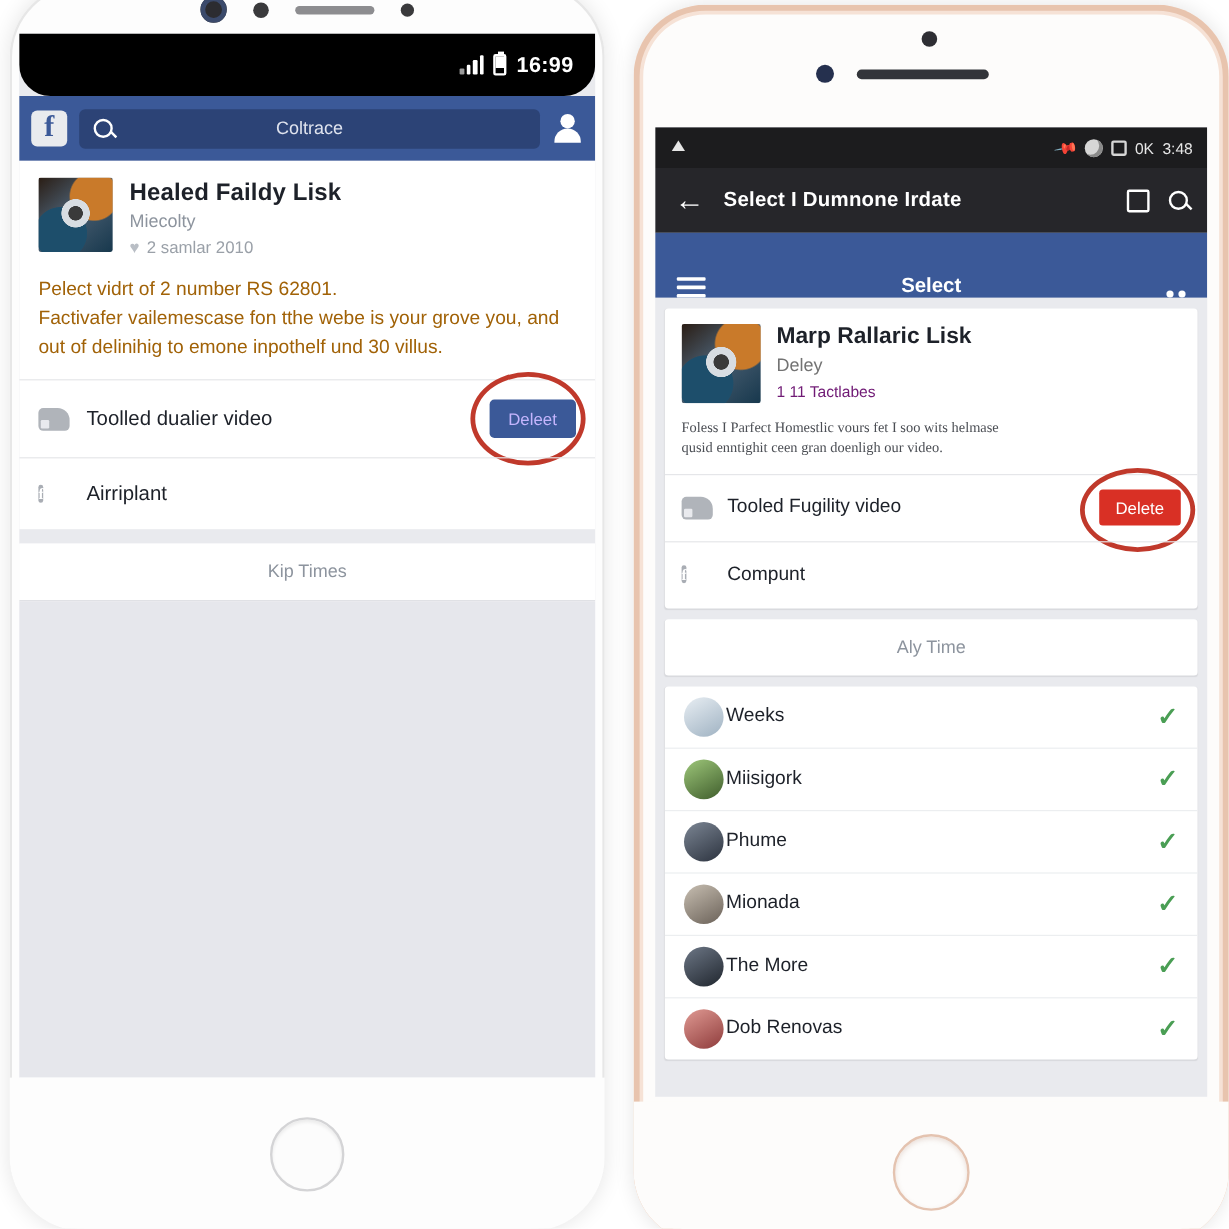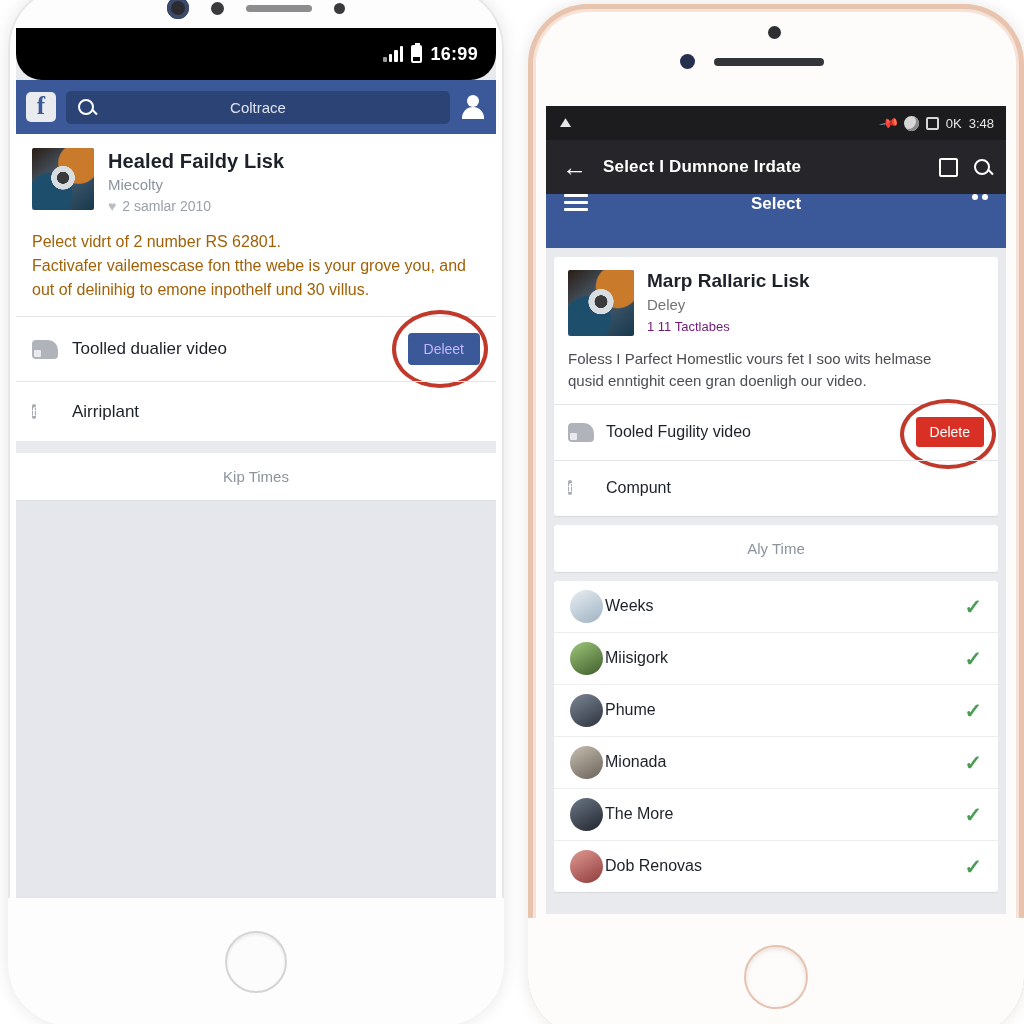--- a/index.html
+++ b/index.html
@@ -176,42 +176,42 @@
     height: 54px; background: #26262a; color: #fff;
     display: flex; align-items: center; padding: 0 16px; gap: 16px;
   }
   .back-arrow { font-size: 25px; line-height: 1; }
   .pr-dark-title { font-size: 17px; font-weight: bold; flex: 1; letter-spacing: .2px; }
   .tab-square { width: 19px; height: 19px; border: 2.5px solid #fff; border-radius: 2px; }
   .icon-search.white2 { border-color:#fff; }
 
   .pr-bluebar {
     height: 54px; background: #3b5998; color: #fff;
-    display: flex; align-items: flex-start; padding: 0 18px; position: relative;
+    display: flex; align-items: flex-end; padding: 0 18px; position: relative;
   }
   .hamb { width: 24px; height: 17px; display:flex; flex-direction: column; justify-content: space-between; }
   .hamb i { display:block; height: 3.2px; background: #fff; border-radius: 1px; }
   .pr-blue-title { position: absolute; left:0; right:0; text-align: center; font-size: 17px; font-weight: bold; }
   .dots { margin-left: auto; display: flex; gap: 4px; z-index: 1; }
   .dots i { width: 6px; height: 6px; border-radius: 50%; background: #fff; display:block; }
 
   .pr-card { background: #fff; margin: 9px 8px 0 8px; border-radius: 3px;
     box-shadow: 0 1px 1px rgba(0,0,0,.08); overflow: hidden; }
   .pr-post-head { display: flex; gap: 13px; padding: 13px 14px 4px 14px; }
   .pr-thumb { width: 66px; height: 66px; flex:0 0 auto; border-radius:2px;
     background:
       radial-gradient(circle at 50% 48%, #3a3a3a 0 13%, rgba(58,58,58,0) 14%),
       radial-gradient(circle at 50% 48%, #d8dde2 0 26%, rgba(216,221,226,0) 27%),
       radial-gradient(circle at 30% 75%, #1d4e6b 0 34%, rgba(29,78,107,0) 35%),
       radial-gradient(circle at 75% 25%, #c97a2a 0 30%, rgba(201,122,42,0) 32%),
       linear-gradient(140deg,#2a1d14 0%, #4b5f72 45%, #17384d 100%); }
   .pr-post-title { font-size: 19px; font-weight: bold; color: #1d2129; text-align: center; }
   .pr-post-sub { font-size: 15px; color: #737373; margin-top: 4px; }
   .pr-post-meta { font-size: 13px; color: #701a75; margin-top: 6px; }
-  .pr-post-body { padding: 8px 4px 12px 14px; font-size: 15px; line-height: 1.45; color: #4b4e54; }
+  .pr-post-body { padding: 8px 4px 12px 14px; font-size: 12px; line-height: 1.45; color: #4b4e54; font-family: Liberation Serif, serif; }
   .pr-row { display: flex; align-items: center; gap: 12px; padding: 5px 14px;
     border-top: 1px solid #e5e6e9; min-height: 56px; position: relative; }
   .pr-row-label { font-size: 16px; color: #1d2129; flex: 1; }
   .btn-delete-red { background: #d93025; color: #fff; font-size: 14px; padding: 7px 14px;
     border-radius: 3px; border: none; }
   .pr-alytime { background: #fff; margin: 9px 8px 0 8px; border-radius: 3px; text-align: center;
     padding: 15px 0; font-size: 15px; color: #8d949e; box-shadow: 0 1px 1px rgba(0,0,0,.08); }
   .pr-contacts { background: #fff; margin: 9px 8px 0 8px; border-radius: 3px;
     box-shadow: 0 1px 1px rgba(0,0,0,.08); overflow: hidden; }
   .ct-row { display: flex; align-items: center; gap: 2px; padding: 9px 16px; }

